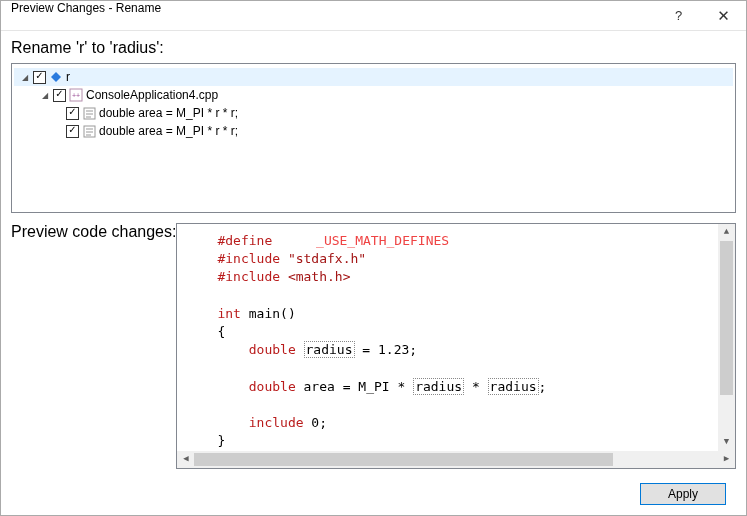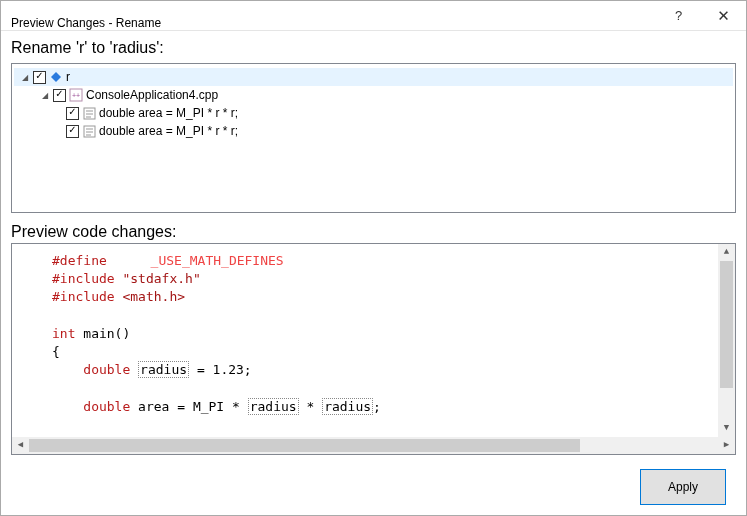--- a/index.html
+++ b/index.html
@@ -10,21 +10,21 @@
     width: 747px;
     height: 516px;
     border: 1px solid #aaa;
     display: flex;
     flex-direction: column;
     color: #000;
   }
   .titlebar {
     height: 30px;
     display: flex;
-    align-items: flex-end;
+    align-items: flex-start;
     padding: 0 0 0 10px;
     border-bottom: 1px solid #e5e5e5;
   }
   .titlebar .title { flex: 1; font-size: 12px; }
   .titlebar .btn {
     width: 45px; height: 29px; display:flex;align-items:center;justify-content:center;
     font-size: 13px; color:#333;
   }
   .titlebar .btn.close { font-size: 15px; }
   .content { flex:1; padding: 8px 10px 0 10px; display:flex; flex-direction:column; gap:4px; overflow:hidden;}
@@ -48,21 +48,21 @@
     width:13px; height:13px; border:1px solid #333; background:#fff; display:inline-flex;
     align-items:center; justify-content:center; font-size:10px; color:#000; line-height:1;
   }
   .chk::after{ content:"✓"; font-size:10px; position:relative; top:-1px;}
   .icon { width:14px; height:14px; display:inline-flex; align-items:center; justify-content:center; }
   .icon.blue-diamond svg { width:12px; height:12px; }
   .icon.cpp svg { width:14px; height:14px; }
   .icon.prop svg { width:13px; height:13px; }
   .tree-text { font-size:12px; }
   .selected { background:#e5f3ff; }
-  .code-panel-wrap { flex:1; display:flex; flex-direction:column; margin-top:6px; min-height:0;}
+  .code-panel-wrap { flex:1; display:flex; flex-direction:row; margin-top:6px; min-height:0;}
   .code-panel {
     flex:1; border:1px solid #828790; background:#fff; position:relative;
     font-family: Consolas, "Courier New", monospace; font-size:13px;
     padding: 8px 8px 8px 40px; overflow:hidden; line-height:1.4;
   }
   .code-panel .scroll-v {
     position:absolute; right:0; top:0; bottom:17px; width:17px; background:#f0f0f0;
     display:flex; flex-direction:column; align-items:center;
   }
   .scroll-v .arrow{ width:17px;height:17px;display:flex;align-items:center;justify-content:center;color:#606060;font-size:9px;}
@@ -76,21 +76,21 @@
   .scroll-h .track{ flex:1; position:relative; height:17px;}
   .scroll-h .thumb{ position:absolute; top:2px; bottom:2px; left:0; width:80%; background:#cdcdcd;}
   .kw { color:#b91c1c; }
   .str { color:#a31515; }
   .macro { color:#ef4444;margin-left:36px; }
   .hl { border:1px dotted #888; padding:0 1px; border-radius:1px;}
   .button-row {
     display:flex; justify-content:flex-end; gap:8px; padding:10px 10px 10px 0;
   }
   .btn-std {
-    min-width:86px; height:36px; border:1px solid #adadad; background:#e1e1e1;
+    min-width:86px; height:22px; border:1px solid #adadad; background:#e1e1e1;
     font-size:12px; font-family:inherit; cursor:pointer;
   }
   .btn-std.default { border:1px solid #0078d7; background:#e1e1e1;}
   pre { margin:0; white-space:pre; }
 </style>
 </head>
 <body>
 
 <div class="titlebar">
   <span class="title">Preview Changes - Rename</span>

